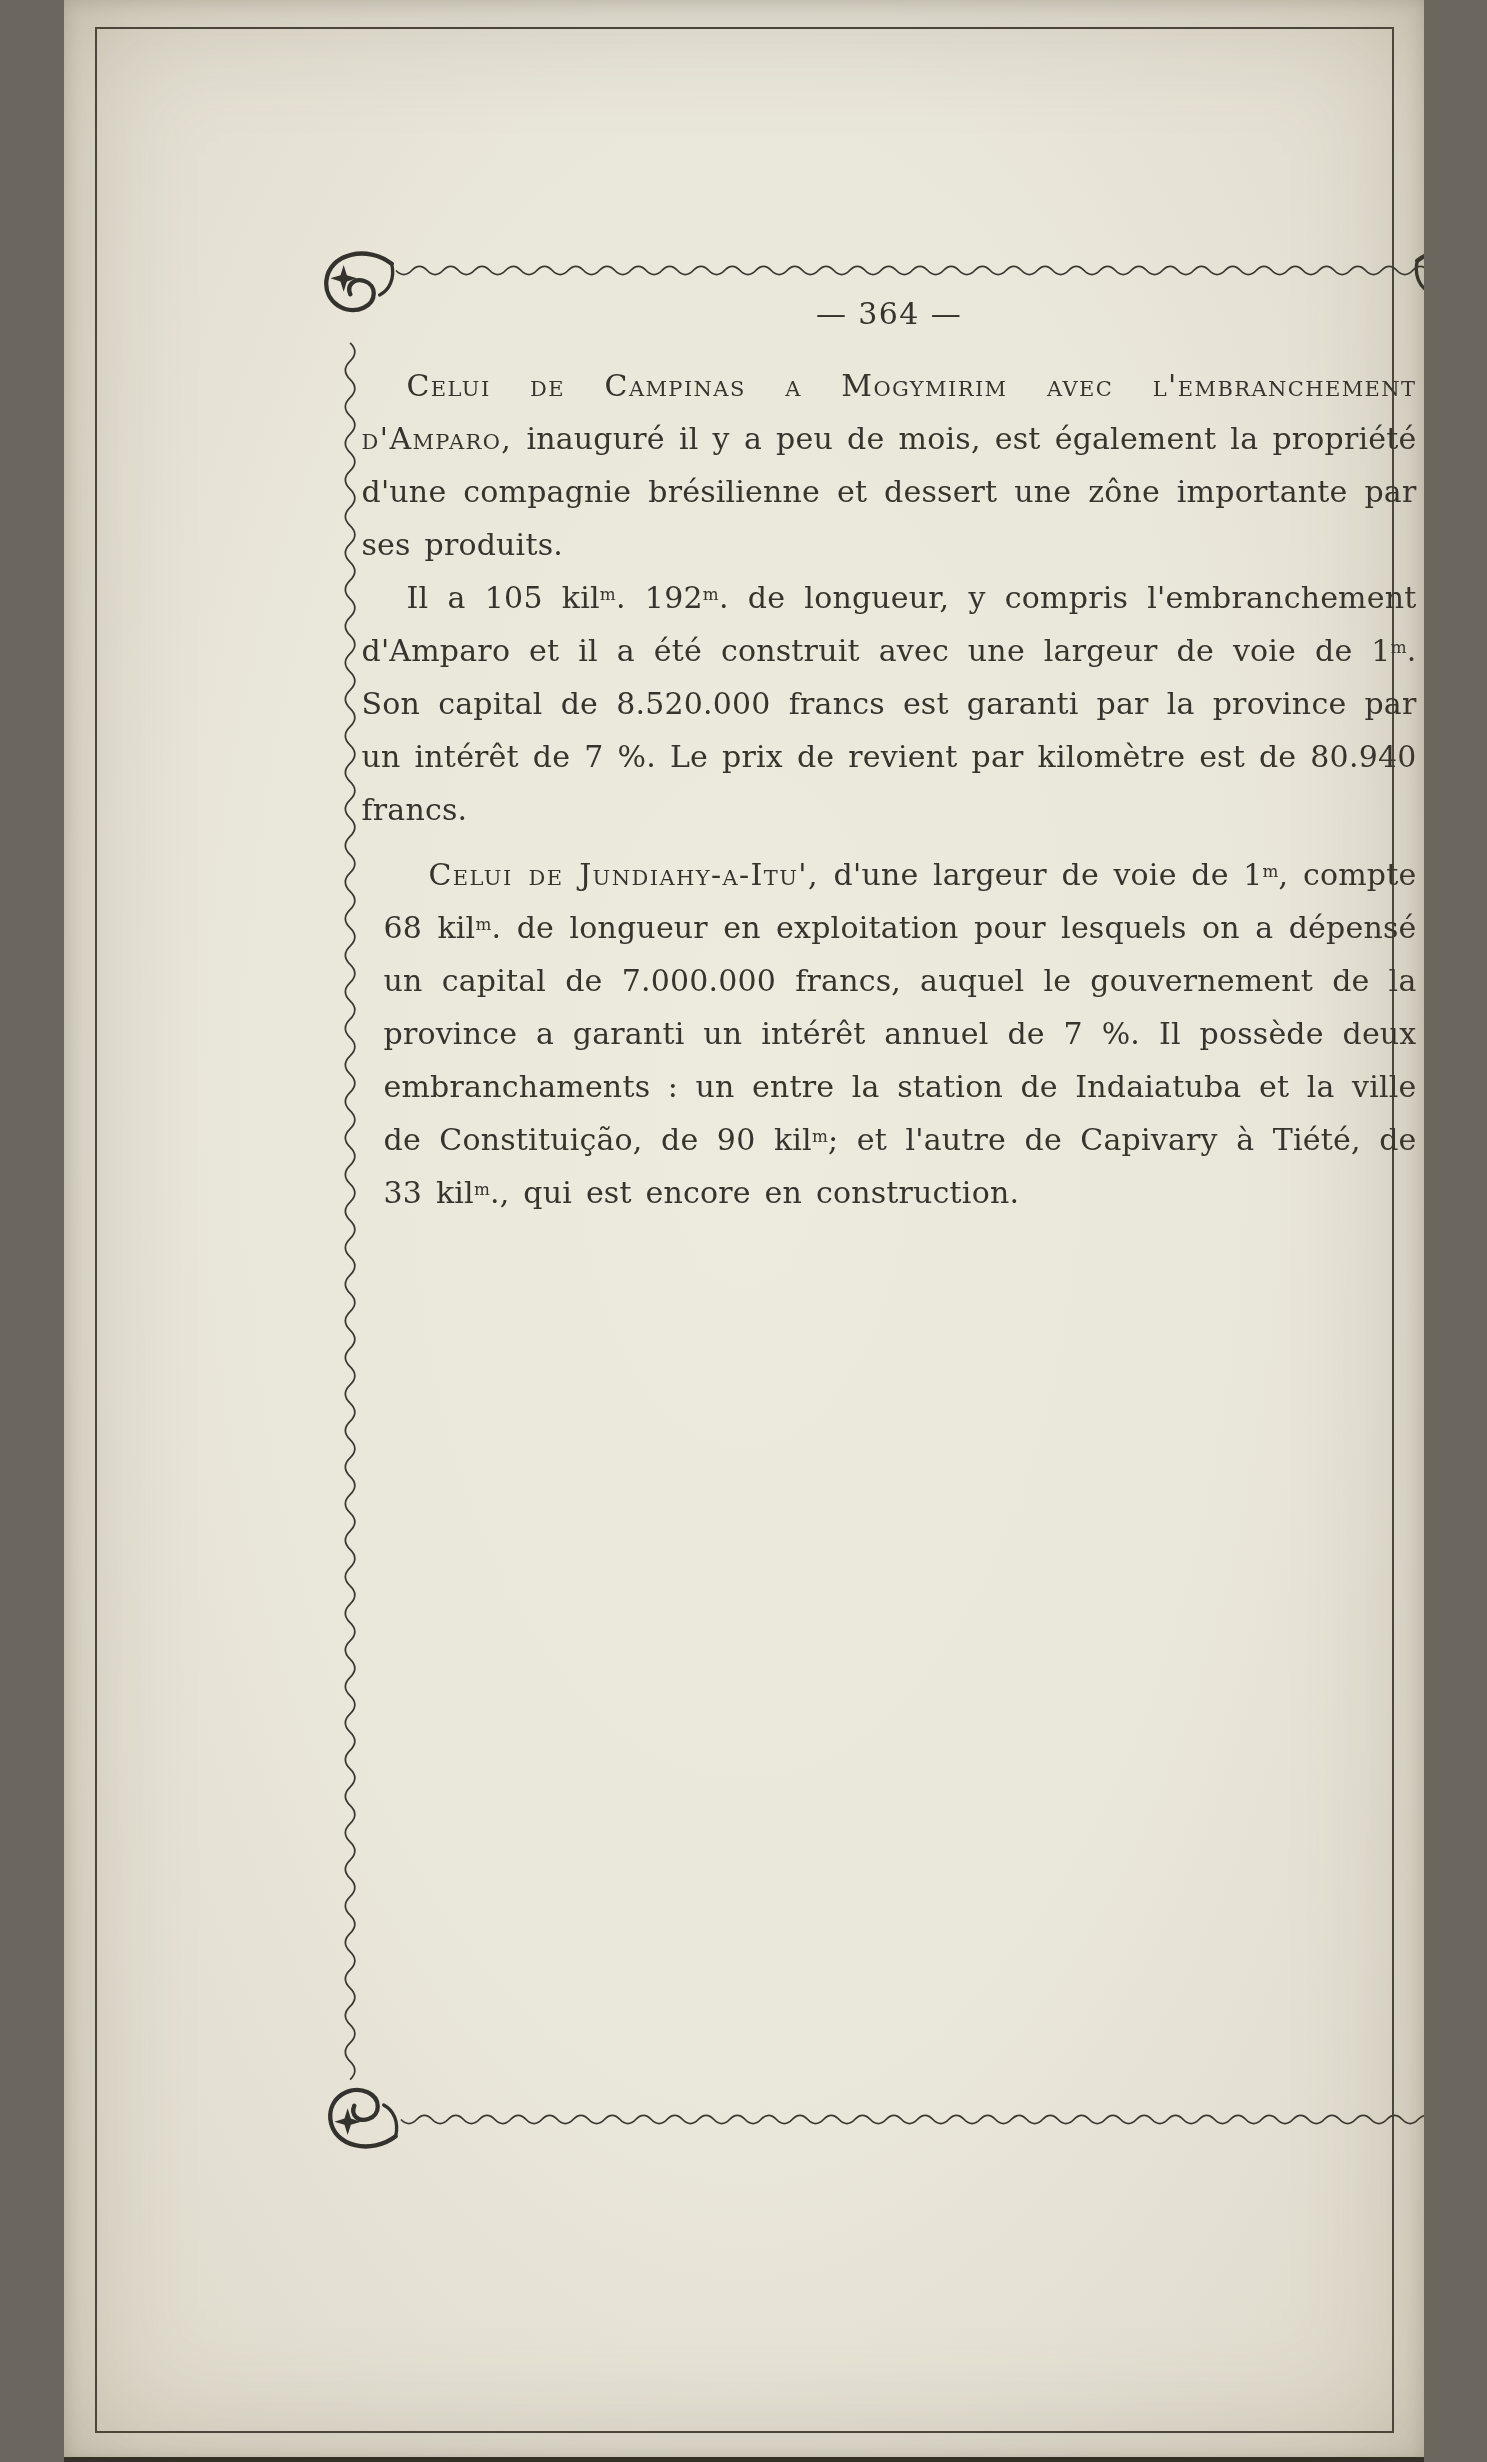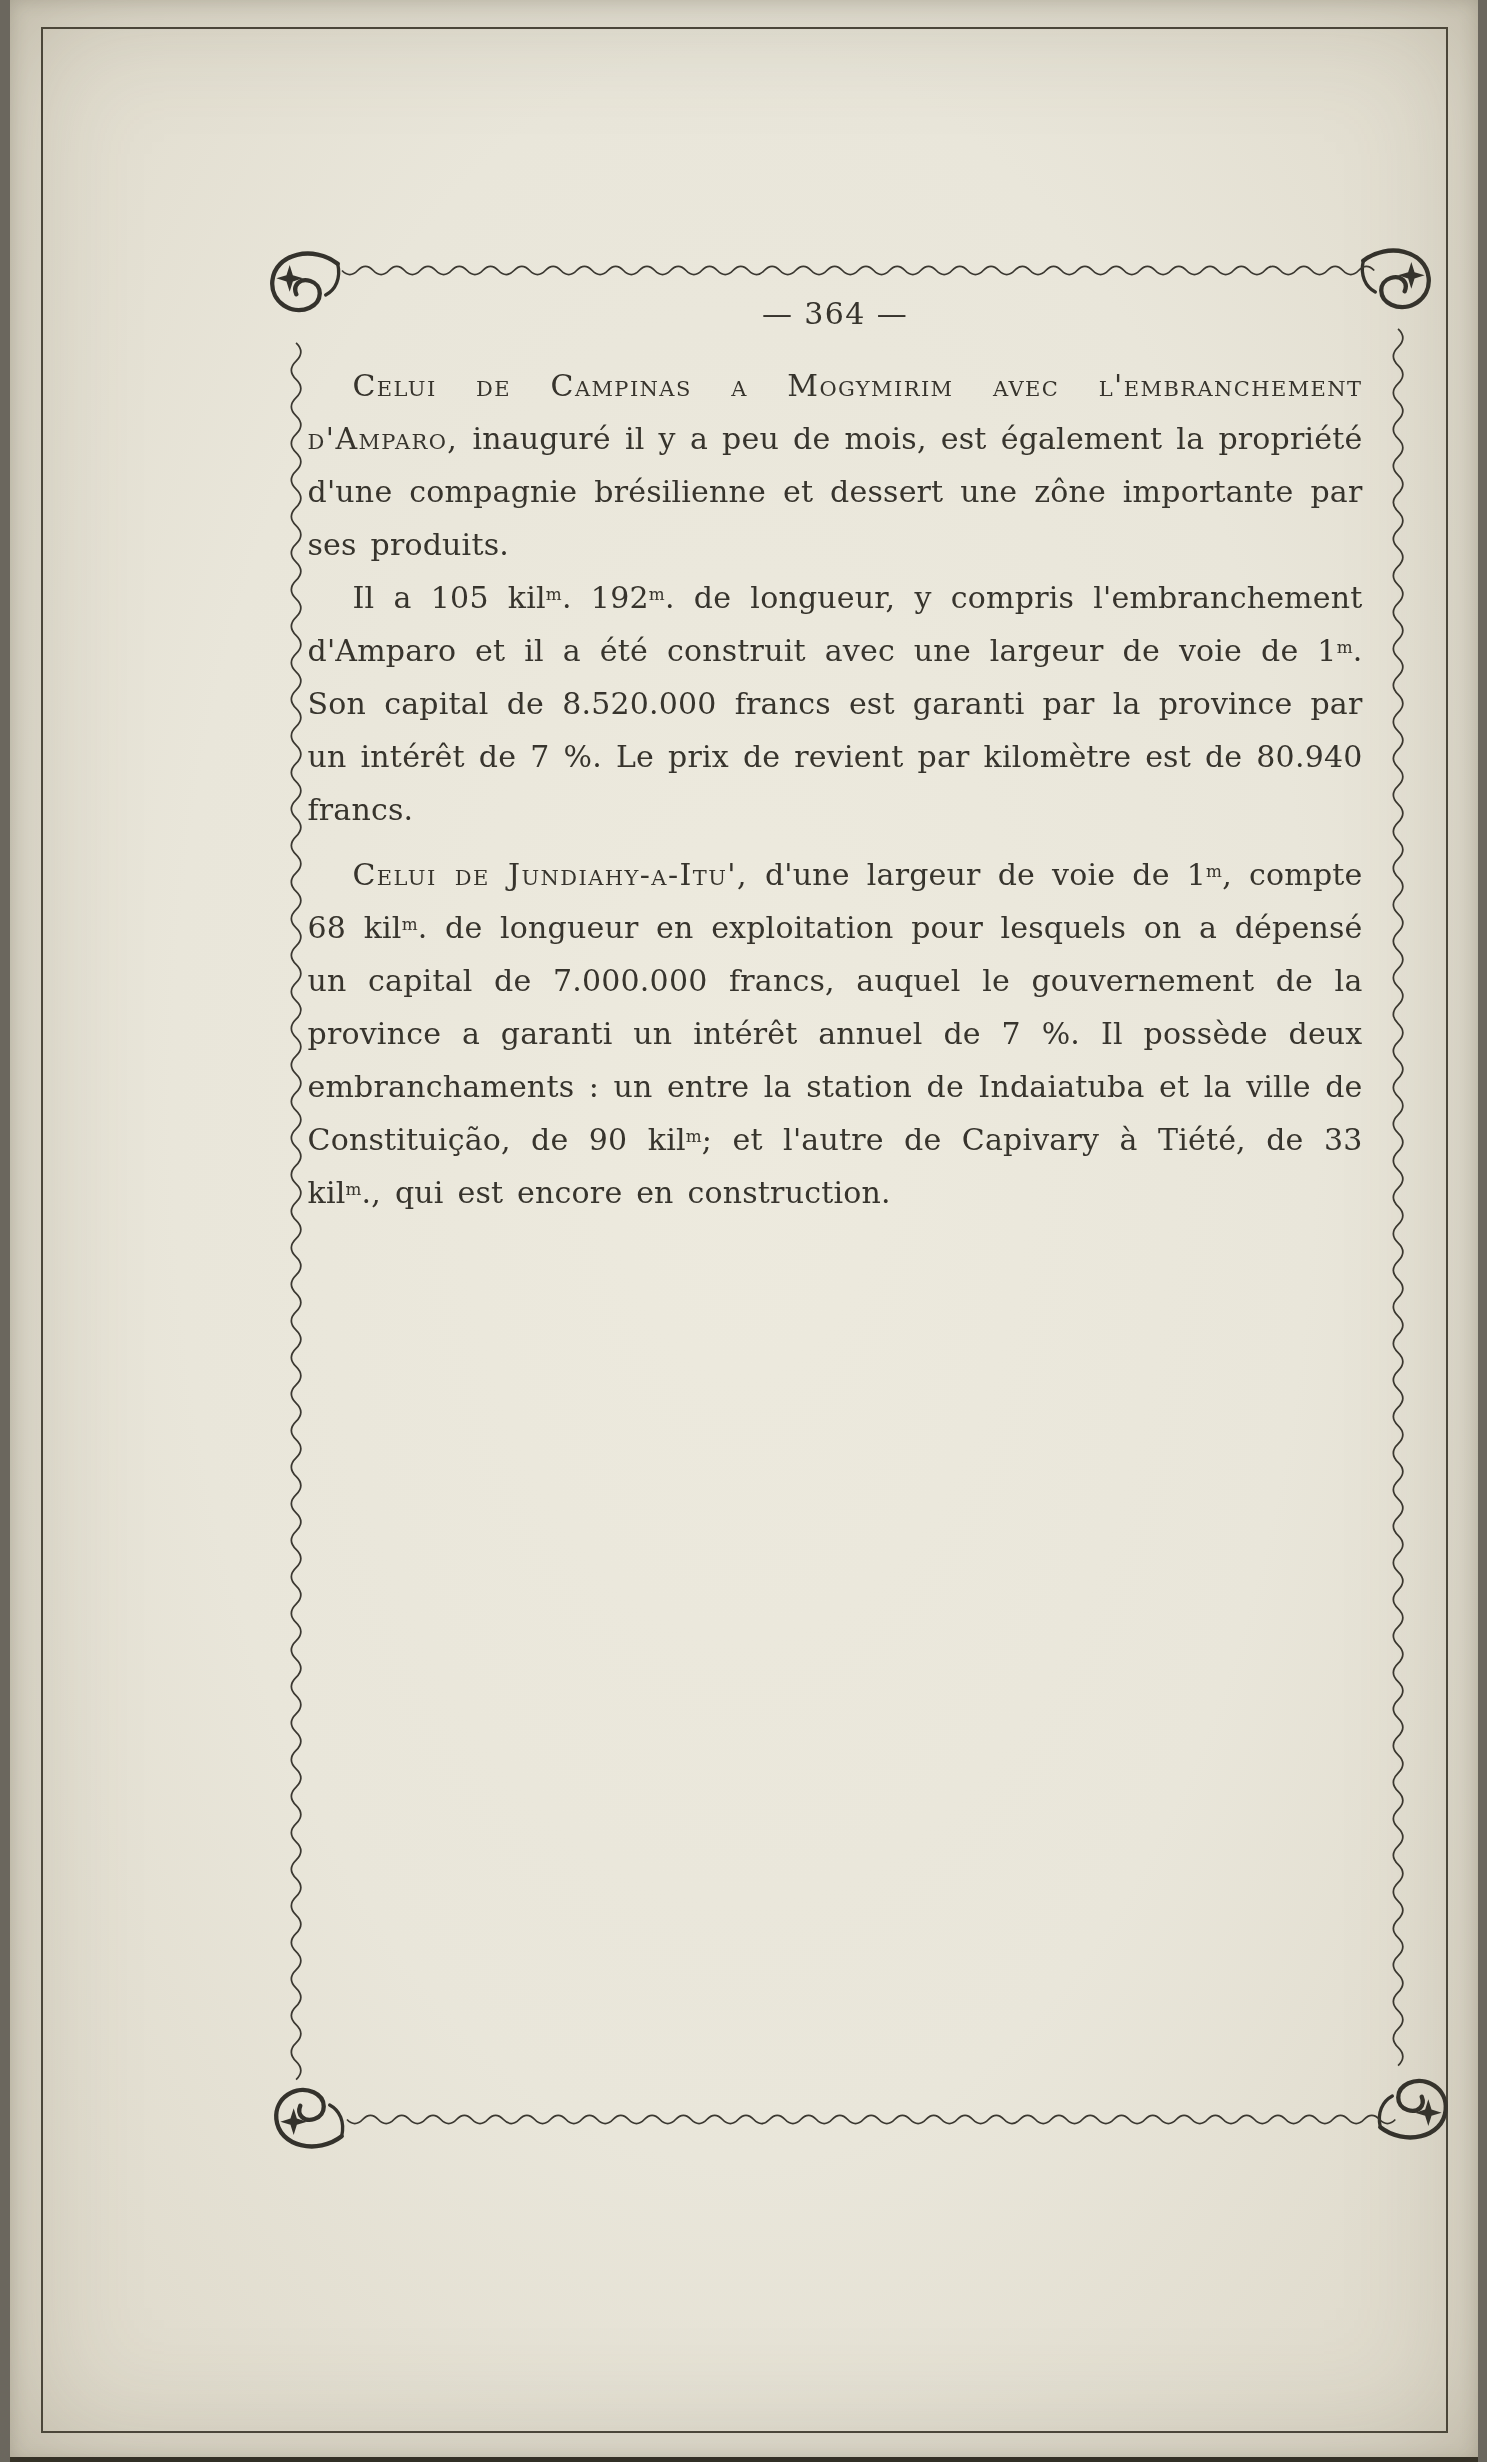--- a/index.html
+++ b/index.html
@@ -1,18 +1,18 @@
 <!DOCTYPE html>
 <html style="--paper: #e9e6da; --ink: #37342d; --ornament: #34322c; --border: #49453a;font-size:11px"><head>
 <meta charset="utf-8">
 <style>
   html,body{margin:0;padding:0;background:#6b675e;}
   .page{
     position:relative;
-    width:1468px;height:2462px;
+    width:1360px;height:2462px;
     margin:0 auto;
     background:radial-gradient(ellipse at 50% 45%, #edeade 0%, #e9e6da 55%, #ddd8c9 100%);
     font-family:"DejaVu Serif","Liberation Serif",serif;
     color:var(--ink,#37342d);
     overflow:hidden;
   }
   .vignette{
     position:absolute;inset:0;pointer-events:none;
     box-shadow:inset 0 0 129px rgba(92,82,58,.28), inset 0 0 17.7px rgba(70,62,44,.22);
   }
@@ -27,21 +27,21 @@
     text-align:center;font-size:30px;letter-spacing:1.4px;
   }
 
   .textblock{
     position:absolute;left:298px;top:359px;width:1055px;
     font-size:30px;line-height:53px;
     text-align:justify;
     letter-spacing:0.2px;word-spacing:4.1px;
   }
   .textblock p{margin:0;text-indent:45px;}
-  .textblock p.gap{margin-top:12.2px;}
+  .textblock p.gap{margin-top:12.2px;margin-left:22px;}
   .smallcaps{font-variant:small-caps;letter-spacing:1.4px;}
   sup{font-size:.56em;vertical-align:.5em;line-height:0;}
 
   svg.corner{position:absolute;width:80px;height:80px;overflow:visible;}
   svg.corner .curl{fill:none;stroke:var(--ornament,#34322c);stroke-width:6.5;stroke-linecap:round;}
   svg.corner .tail{fill:none;stroke:var(--ornament,#34322c);stroke-width:5;stroke-linecap:round;}
   svg.corner .star{fill:var(--ornament,#34322c);}
   svg.corner.tr{transform:scaleX(-1);}
   svg.corner.bl{transform:scaleY(-1);}
   svg.corner.br{transform:scale(-1,-1);}

